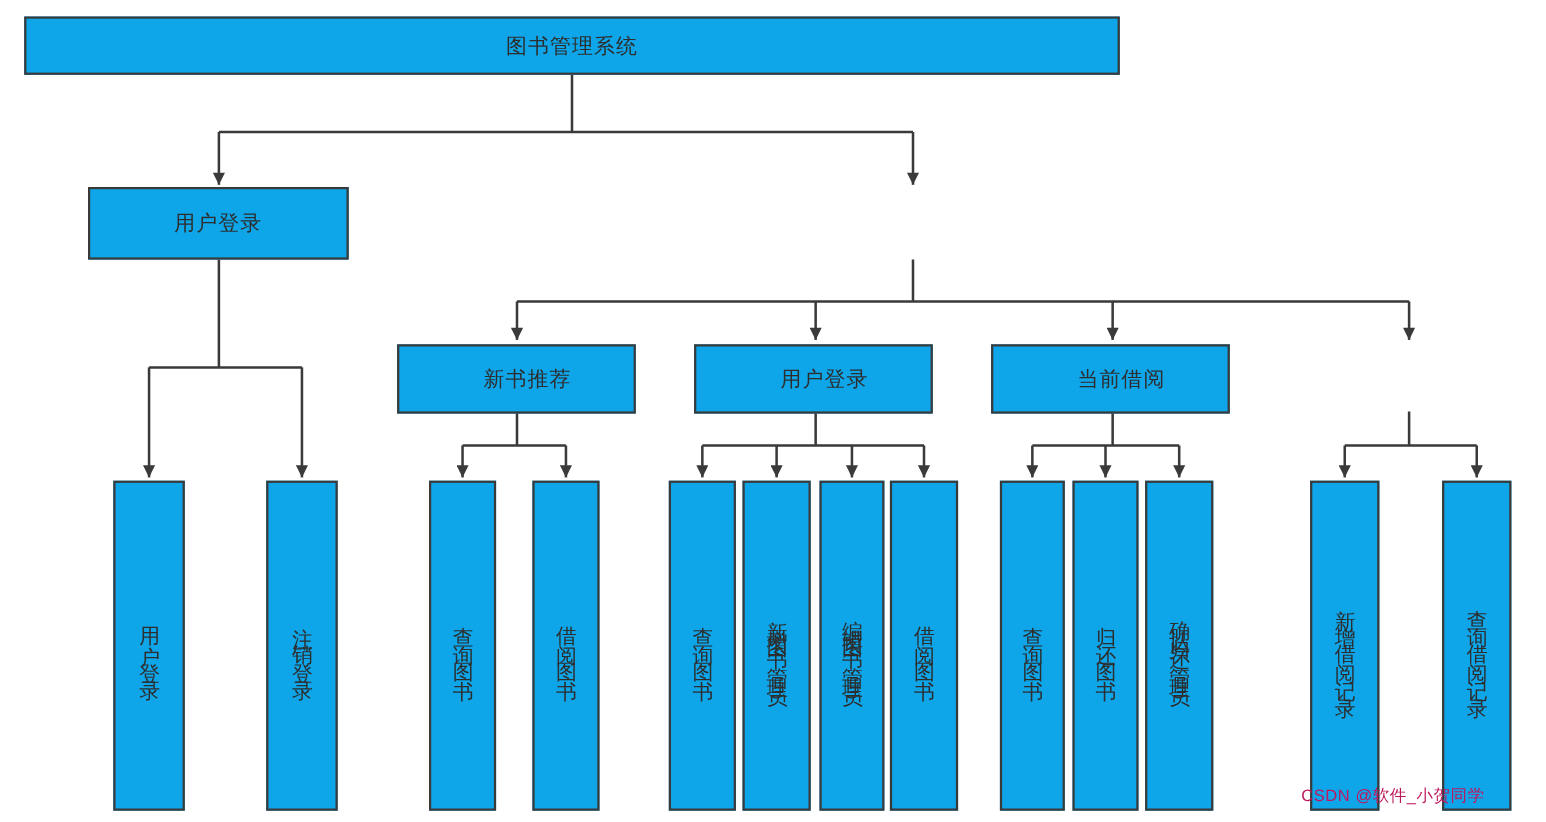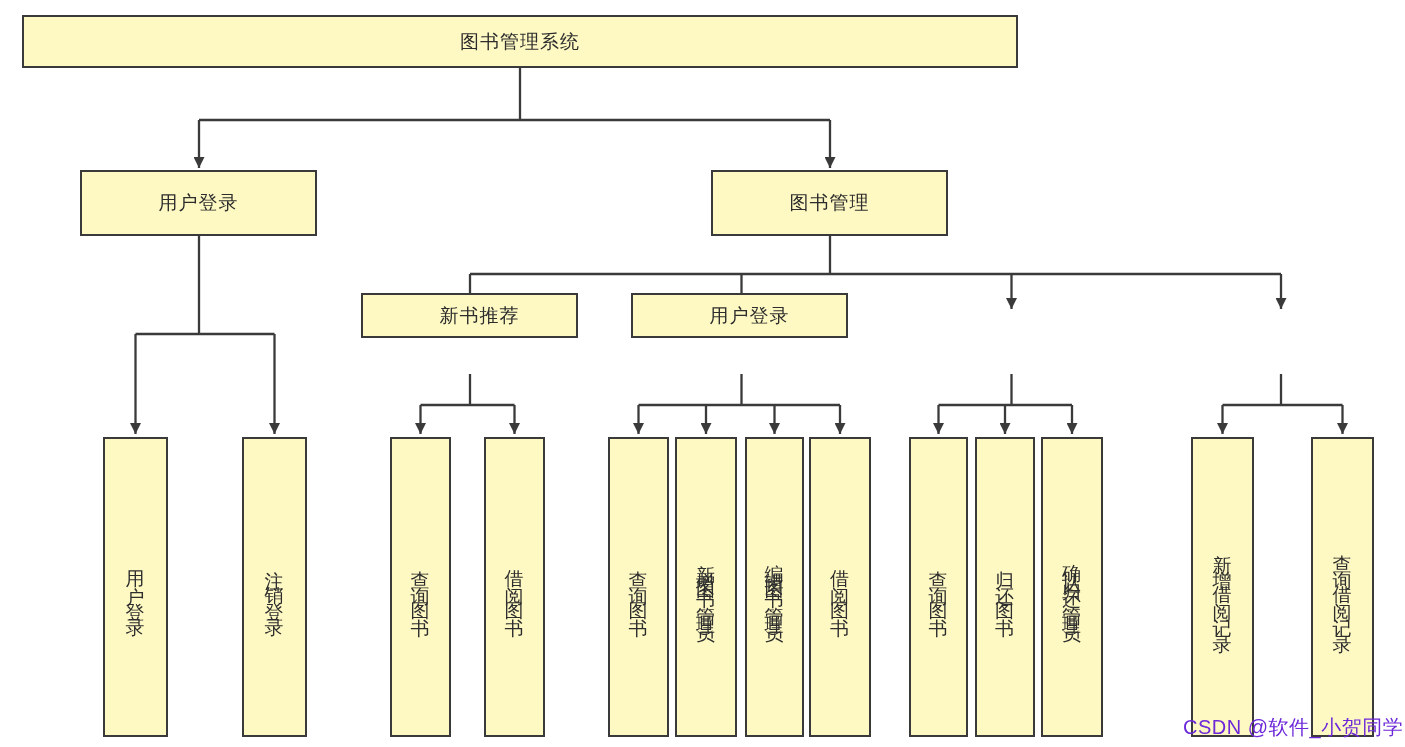--- a/index.html
+++ b/index.html
@@ -18,37 +18,37 @@
   }
   #connectors {
     position: absolute;
     left: 0;
     top: 0;
     z-index: 0;
   }
   .node {
     position: absolute;
     box-sizing: border-box;
-    background: #fef9c3;
+    background: #0ea5e9;
     border: 2.5px solid #3a3a3a;
     display: flex;
     align-items: center;
     justify-content: center;
     z-index: 1;
   }
   .h-label {
     font-size: 19px;
     letter-spacing: 1px;
     white-space: nowrap;
     color: #2d2d2d;
   }
   .root-box    { left: 22px;  top: 15px;  width: 996px; height: 53px; }
   .n2a         { left: 80px;  top: 170px; width: 237px; height: 66px; }
   .n2b         { left: 711px; top: 170px; width: 237px; height: 66px; }
-  .n3          { top: 293px; height: 45px; padding-left: 20px; }
+  .n3          { top: 313px; height: 63px; padding-left: 20px; }
   .n3a { left: 361px;  width: 217px; }
   .n3b { left: 631px;  width: 217px; }
   .n3c { left: 901px;  width: 217px; }
   .n3d { left: 1173px; width: 214px; }
   .leaf {
     top: 437px;
     height: 300px;
   }
   .v-text {
     writing-mode: vertical-rl;
@@ -69,22 +69,22 @@
   .lf9  { left: 909px;  width: 59px; }
   .lf10 { left: 975px;  width: 60px; }
   .lf11 { left: 1041px; width: 62px; }
   .lf12 { left: 1191px; width: 63px; }
   .lf13 { left: 1311px; width: 63px; }
   #watermark {
     position: absolute;
     left: 1183px;
     top: 714px;
     z-index: 5;
-    font-size: 20px;
-    color: #6d28d9;
+    font-size: 15px;
+    color: #be185d;
     white-space: nowrap;
     letter-spacing: 0.5px;
   }
 </style>
 </head>
 <body>
 
 <div id="canvas">
 
   <svg id="connectors" width="1405" height="747" viewBox="0 0 1405 747">
@@ -125,29 +125,29 @@
     </g>
   </svg>
 
   <div class="node root-box">
     <span class="h-label">图书管理系统</span>
   </div>
 
   <div class="node n2a">
     <span class="h-label">用户登录</span>
   </div>
-  <div class="node n2b">
-    <span class="h-label">图书管理</span>
-  </div>
 
   <div class="node n3 n3a">
     <span class="h-label">新书推荐</span>
   </div>
   <div class="node n3 n3b">
     <span class="h-label">用户登录</span>
+  </div>
+  <div class="node n3 n3c">
+    <span class="h-label">当前借阅</span>
   </div>
 
   <div class="node leaf lf1">
     <span class="v-text" style="letter-spacing: 0.85em;">用户登录</span>
   </div>
   <div class="node leaf lf2">
     <span class="v-text" style="letter-spacing: 0.85em;">注销登录</span>
   </div>
 
   <div class="node leaf lf3">

